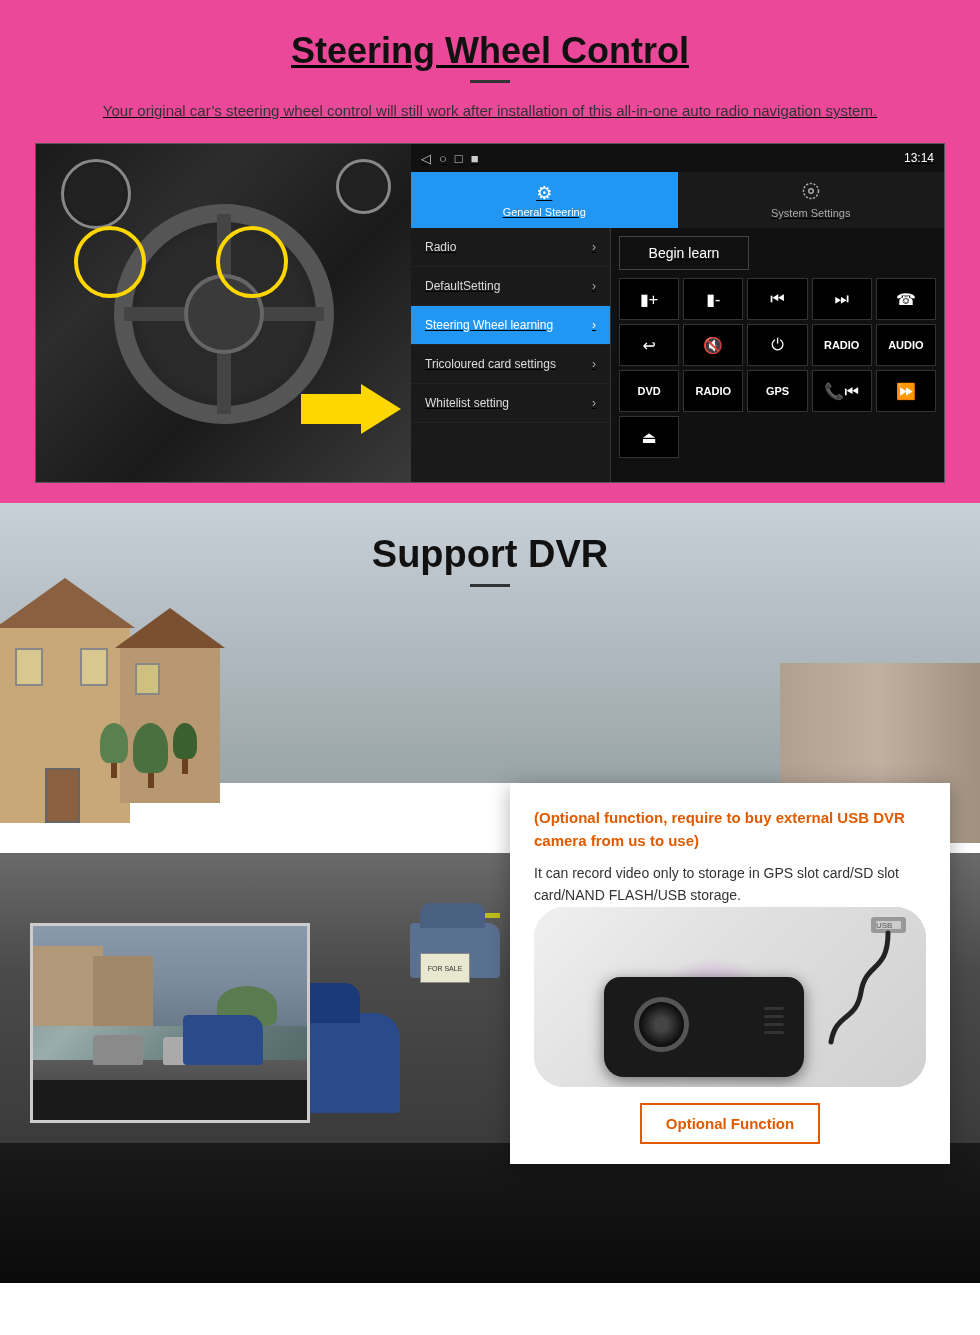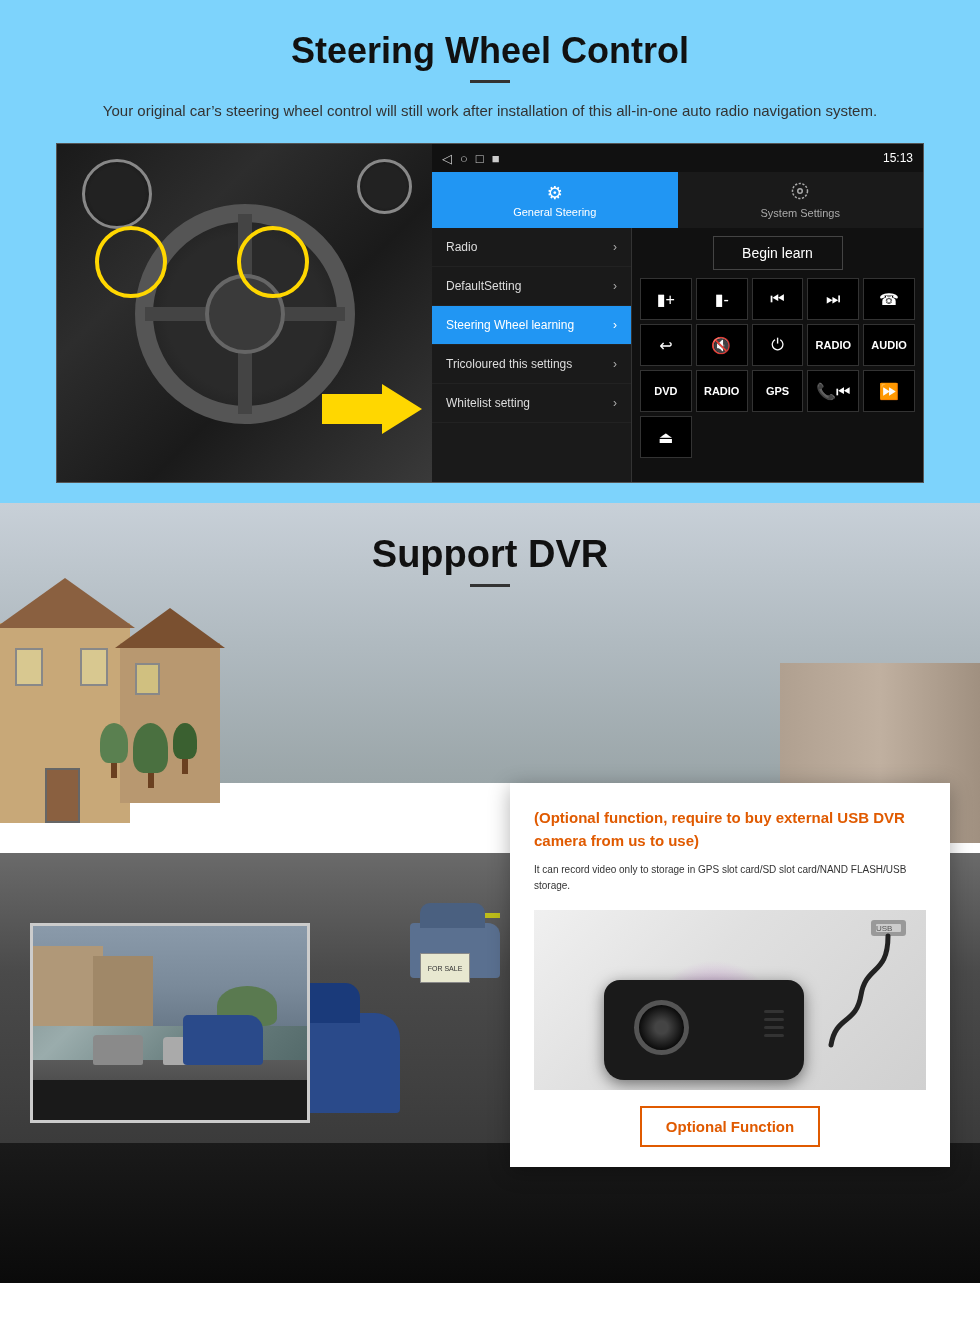--- a/index.html
+++ b/index.html
@@ -6,22 +6,23 @@
     body {
       width: 980px;
       min-height: 1335px;
       font-family: Arial, sans-serif;
       background: #fff;
       overflow-x: hidden;
     }
 
     
     .section-steering {
-      padding: 30px 56px 20px;
-      background: #7dd3fc;
+      padding: 30px 35px 20px;
+      background: #ec4899;
+      text-decoration: underline;
     }
     .section-title {
       text-align: center;
       font-size: 36px;
       font-weight: 900;
       color: #111;
       margin-bottom: 8px;
     }
     .title-divider {
       width: 40px;
@@ -220,21 +221,21 @@
     .menu-chevron { color: #aaa; font-size: 12px; }
     .menu-item.active .menu-chevron { color: #fff; }
     .menu-item-text { font-size: 12px; text-align: left; }
     .content-area {
       flex: 1;
       background: #111;
       padding: 8px;
     }
     .begin-learn-row {
       display: flex;
-      justify-content: center;
+      justify-content: flex-start;
       margin-bottom: 8px;
     }
     .begin-learn-btn {
       background: #111;
       border: 1px solid #444;
       color: #fff;
       padding: 8px 20px;
       font-size: 14px;
       cursor: pointer;
       width: 130px;
@@ -306,35 +307,35 @@
     }
     .dvr-optional-text {
       color: #e05a00;
       font-size: 15px;
       font-weight: bold;
       line-height: 1.5;
       margin-bottom: 10px;
     }
     .dvr-desc-text {
       color: #333;
-      font-size: 10px;
+      font-size: 14px;
       line-height: 1.6;
-      margin-bottom: 16px;
     }
     
     .dvr-camera-img {
       width: 100%;
       height: 180px;
       background: linear-gradient(135deg, #e8e8e8 0%, #d0d0d0 50%, #c8c8c8 100%);
       display: flex;
       align-items: center;
       justify-content: center;
       margin-bottom: 16px;
       position: relative;
       overflow: hidden;
+      border-radius: 31px;
     }
 
     .optional-func-btn {
       display: block;
       width: 180px;
       margin: 0 auto;
       padding: 10px 20px;
       background: #fff;
       border: 2px solid #e05a00;
       color: #e05a00;
@@ -472,21 +473,21 @@
 
     <div class="android-panel">
 
       <div class="android-statusbar">
         <div class="statusbar-left">
           <span>◁</span>
           <span>○</span>
           <span>□</span>
           <span>■</span>
         </div>
-        <div class="statusbar-right">15:13</div>
+        <div class="statusbar-right">13:14</div>
       </div>
 
       <div class="android-tabs">
         <div class="tab-active">
           <span class="tab-icon">⚙</span>
           <span>General Steering</span>
         </div>
         <div class="tab-inactive">
           <span class="tab-icon">
             <svg width="18" height="18" viewBox="0 0 24 24" fill="none" stroke="#aaa" stroke-width="2">
@@ -507,21 +508,21 @@
           </div>
           <div class="menu-item">
             <span class="menu-item-text">DefaultSetting</span>
             <span class="menu-chevron">›</span>
           </div>
           <div class="menu-item active">
             <span class="menu-item-text">Steering Wheel learning</span>
             <span class="menu-chevron">›</span>
           </div>
           <div class="menu-item">
-            <span class="menu-item-text">Tricoloured this settings</span>
+            <span class="menu-item-text">Tricoloured card settings</span>
             <span class="menu-chevron">›</span>
           </div>
           <div class="menu-item">
             <span class="menu-item-text">Whitelist setting</span>
             <span class="menu-chevron">›</span>
           </div>
         </div>
 
         <div class="content-area">
           <div class="begin-learn-row">

